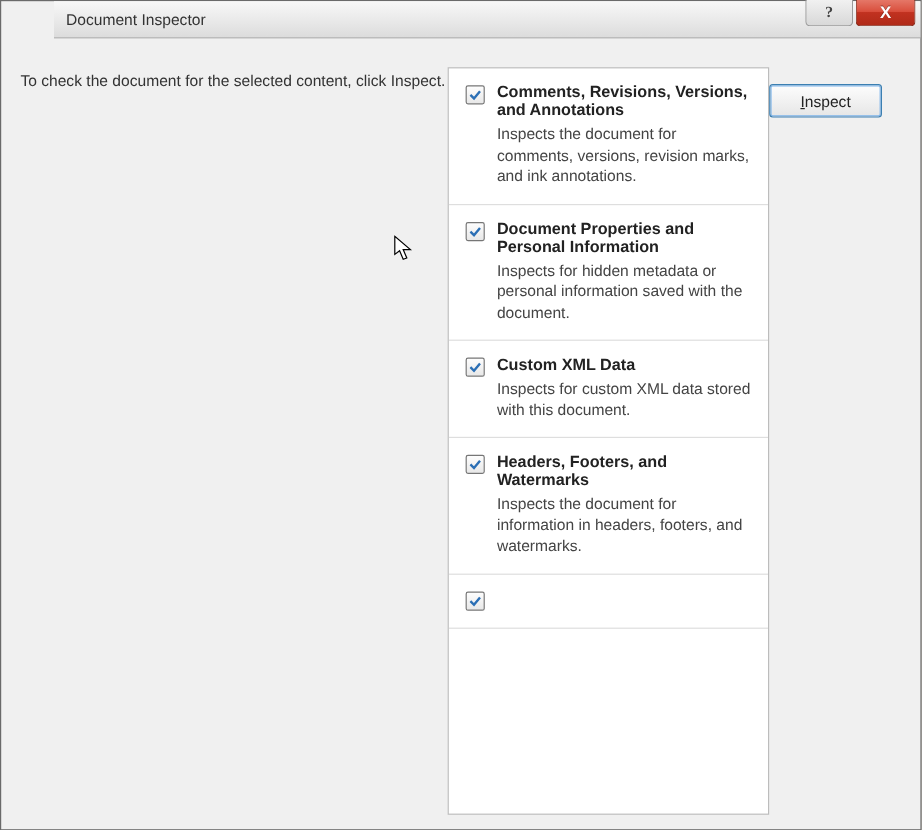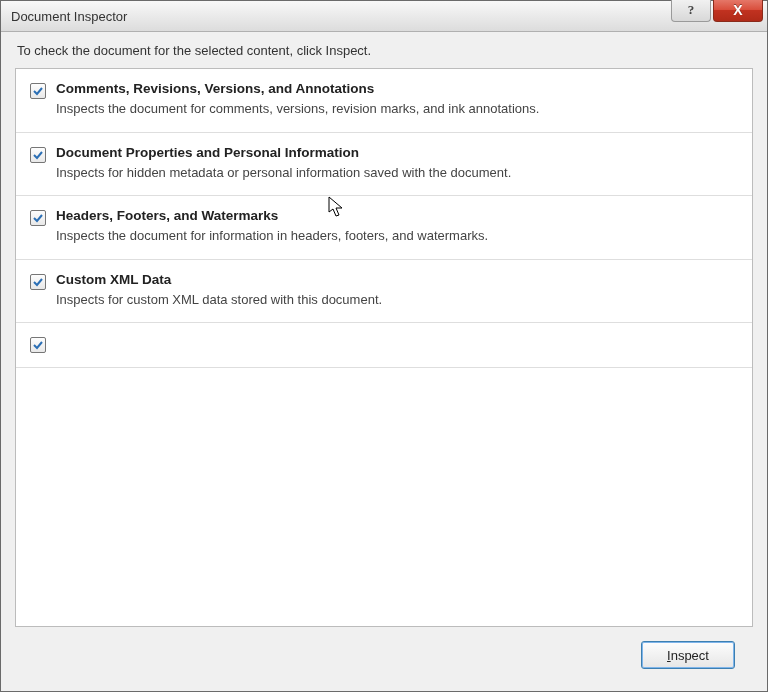--- a/index.html
+++ b/index.html
@@ -28,20 +28,21 @@
 
   
   .titlebar {
     height: 30px;
     background: linear-gradient(to bottom, #f8f8f8 0%, #eaeaea 50%, #dcdcdc 100%);
     border-bottom: 1px solid #b0b0b0;
     display: flex;
     align-items: center;
     padding-left: 10px;
     position: relative;
+    margin-left: 44px;
   }
   .titlebar-title {
     font-size: 13px;
     color: #333;
   }
   .titlebar-controls {
     position: absolute;
     right: 4px;
     top: -2px;
     display: flex;
@@ -71,23 +72,23 @@
     border-color: #8a2a1a;
     color: #fff;
     font-weight: bold;
     font-size: 14px;
     text-shadow: 0 -1px 0 rgba(0,0,0,0.4);
   }
 
   
   .body {
     flex: 1;
-    padding: 7px 14px 12px 14px;
-    display: flex;
-    flex-direction: column;
+    padding: 24px 14px 12px 14px;
+    display: flex;
+    flex-direction: row;
     border-radius: 31px;
   }
   .instruction {
     color: #333;
     margin: 4px 2px 10px 2px;
   }
 
   .list-panel {
     flex: 1;
     border: 1px solid #bcbcbc;
@@ -232,36 +233,36 @@
 
       <div class="item">
         <div class="chk-wrap">
           <div class="chk">
             <svg viewBox="0 0 10 10">
                 <path d="M1 5 L4 8 L9 2" stroke="#2b6fb5" stroke-width="2" fill="none"></path>
               </svg>
           </div>
         </div>
         <div class="item-text">
+          <div class="item-title">Custom XML Data</div>
+          <div class="item-desc">Inspects for custom XML data stored with this document.</div>
+        </div>
+      </div>
+
+      <div class="item">
+        <div class="chk-wrap">
+          <div class="chk">
+            <svg viewBox="0 0 10 10">
+                <path d="M1 5 L4 8 L9 2" stroke="#2b6fb5" stroke-width="2" fill="none"></path>
+              </svg>
+          </div>
+        </div>
+        <div class="item-text">
           <div class="item-title">Headers, Footers, and Watermarks</div>
           <div class="item-desc">Inspects the document for information in headers, footers, and watermarks.</div>
-        </div>
-      </div>
-
-      <div class="item">
-        <div class="chk-wrap">
-          <div class="chk">
-            <svg viewBox="0 0 10 10">
-                <path d="M1 5 L4 8 L9 2" stroke="#2b6fb5" stroke-width="2" fill="none"></path>
-              </svg>
-          </div>
-        </div>
-        <div class="item-text">
-          <div class="item-title">Custom XML Data</div>
-          <div class="item-desc">Inspects for custom XML data stored with this document.</div>
         </div>
       </div>
 
       <div class="item">
         <div class="chk-wrap">
           <div class="chk">
             <svg viewBox="0 0 10 10">
                 <path d="M1 5 L4 8 L9 2" stroke="#2b6fb5" stroke-width="2" fill="none"></path>
               </svg>
           </div>

